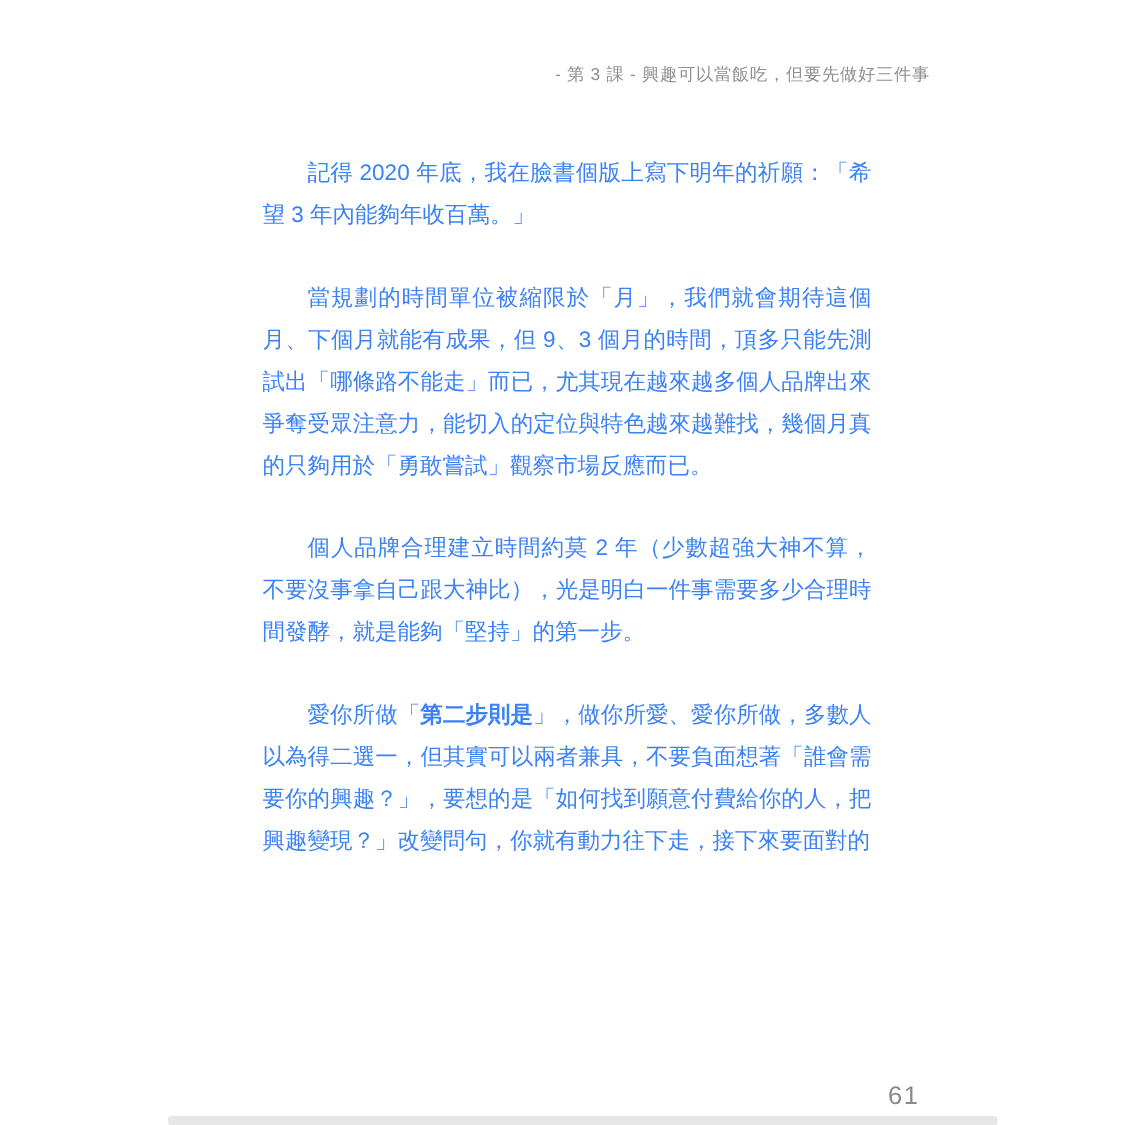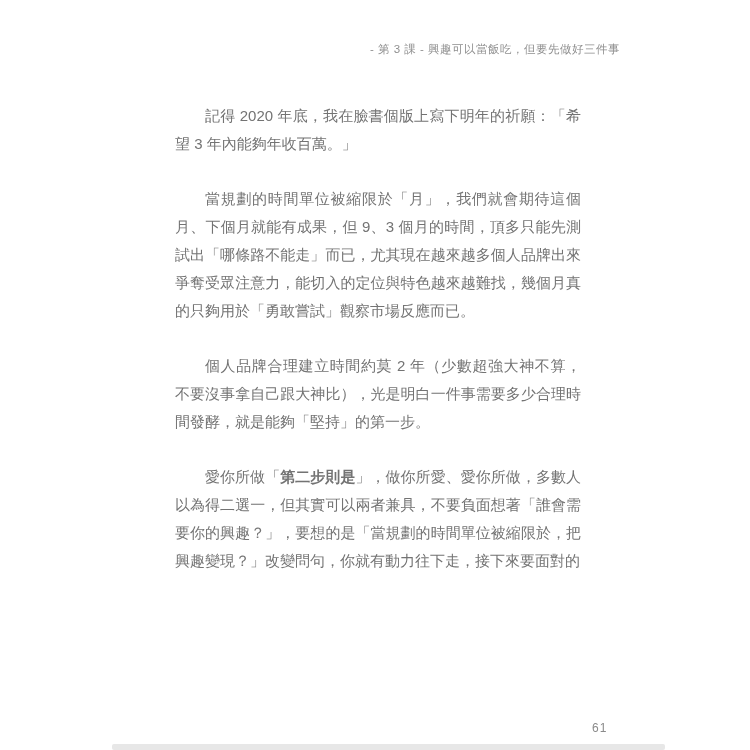--- a/index.html
+++ b/index.html
@@ -26,36 +26,36 @@
     white-space: nowrap;
   }
   
   .body-text {
     position: absolute;
     left: 175px;
     top: 102px;
     width: 406px;
     font-size: 15px;
     line-height: 28px;
-    color: #737373;
+    color: #3b82f6;
     text-align: justify;
   }
   .body-text p {
     margin: 0 0 27px 0;
     text-indent: 2em;
   }
   .body-text strong {
     font-weight: bold;
   }
   
   .page-number {
     position: absolute;
     left: 592px;
     top: 721px;
-    font-size: 12px;
+    font-size: 17px;
     color: #8a8a8a;
     letter-spacing: 1px;
   }
   
   .page-edge {
     position: absolute;
     left: 112px;
     top: 744px;
     width: 553px;
     height: 6px;
@@ -67,20 +67,20 @@
 <body>
 
 <div class="page">
 
   <div class="running-head">- 第 3 課 - 興趣可以當飯吃，但要先做好三件事</div>
 
   <main class="body-text">
     <p>記得 2020 年底，我在臉書個版上寫下明年的祈願：「希望 3 年內能夠年收百萬。」</p>
     <p>當規劃的時間單位被縮限於「月」，我們就會期待這個月、下個月就能有成果，但 9、3 個月的時間，頂多只能先測試出「哪條路不能走」而已，尤其現在越來越多個人品牌出來爭奪受眾注意力，能切入的定位與特色越來越難找，幾個月真的只夠用於「勇敢嘗試」觀察市場反應而已。</p>
     <p>個人品牌合理建立時間約莫 2 年（少數超強大神不算，不要沒事拿自己跟大神比），光是明白一件事需要多少合理時間發酵，就是能夠「堅持」的第一步。</p>
-    <p><span>愛你所做「</span><strong>第二步則是</strong><span>」，做你所愛、愛你所做，多數人以為得二選一，但其實可以兩者兼具，不要負面想著「誰會需要你的興趣？」，要想的是「當規劃的時間單位被縮限於，把興趣變現？」改變問句，你就有動力往下走，接下來要面對的</span></p>
+    <p><span>愛你所做「</span><strong>第二步則是</strong><span>」，做你所愛、愛你所做，多數人以為得二選一，但其實可以兩者兼具，不要負面想著「誰會需要你的興趣？」，要想的是「如何找到願意付費給你的人，把興趣變現？」改變問句，你就有動力往下走，接下來要面對的</span></p>
   </main>
 
   <div class="page-number">61</div>
 
   <div class="page-edge"></div>
 
 </div>
 
 </body></html>

